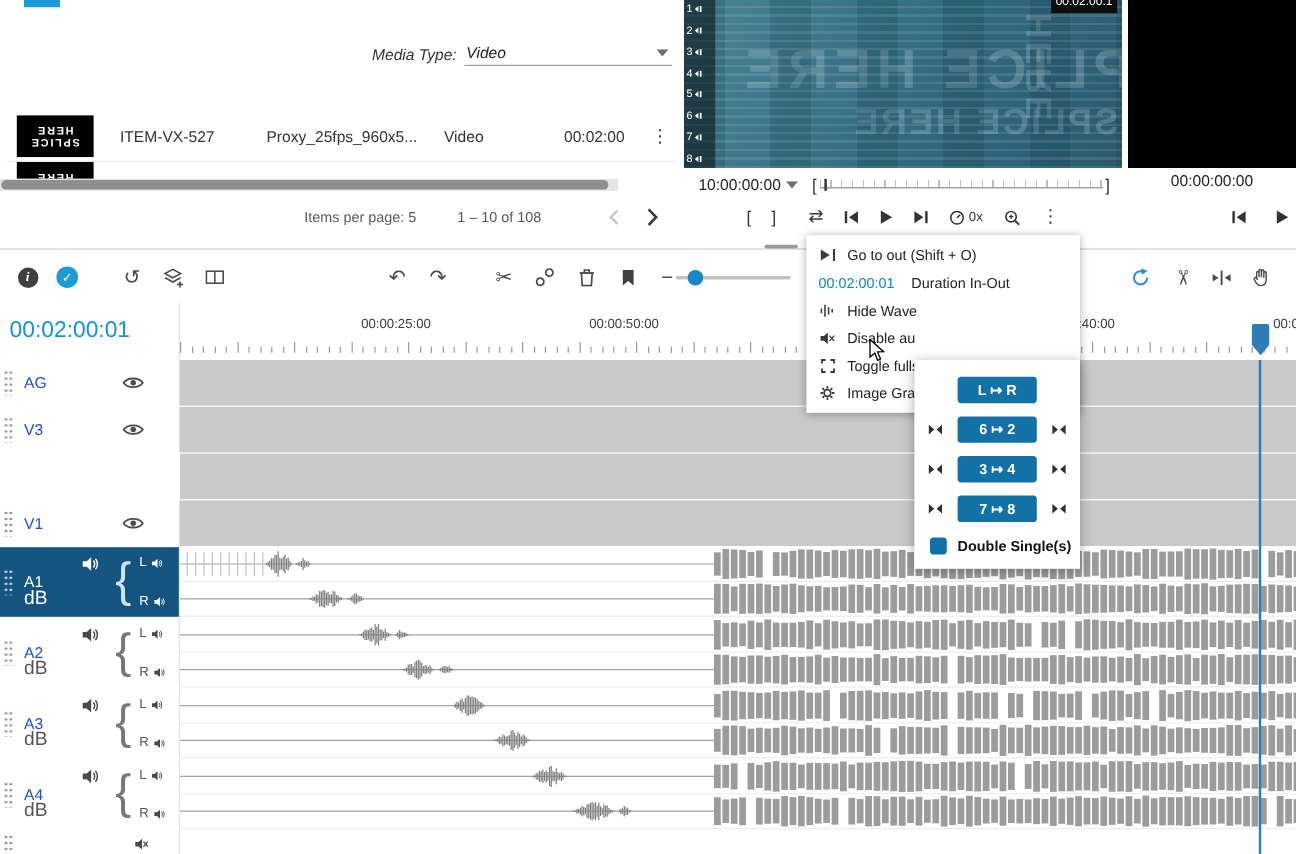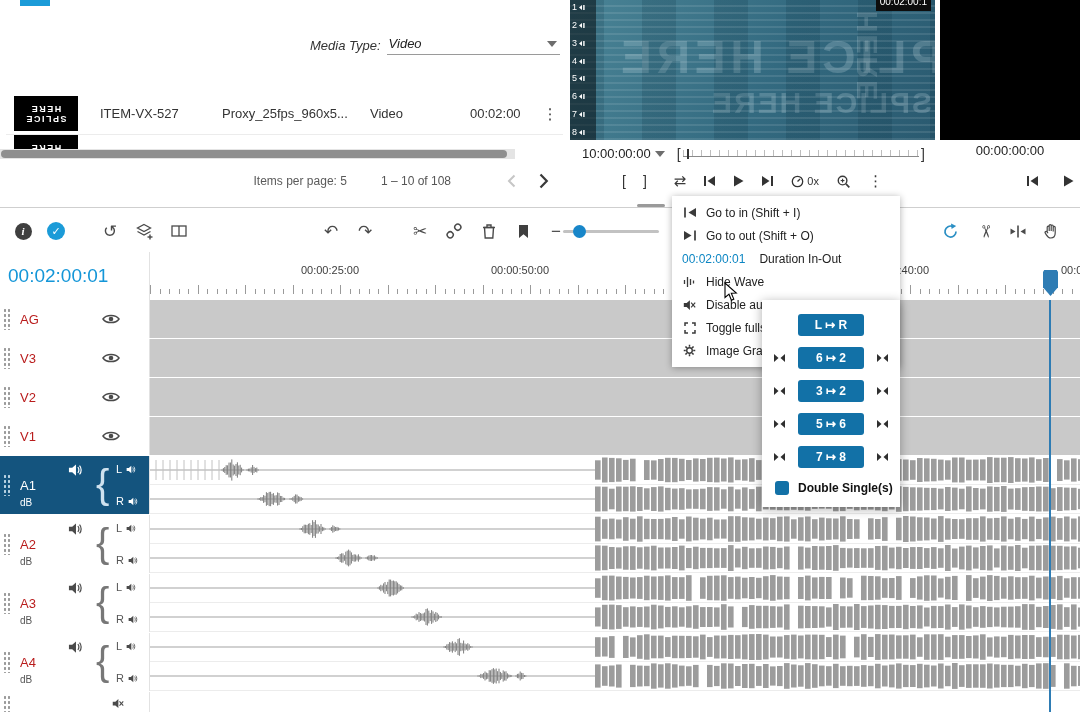--- a/index.html
+++ b/index.html
@@ -102,23 +102,23 @@
   .rtick{position:absolute;bottom:6px;width:1px;background:#9a9a9a;}
   .ph-handle{position:absolute;top:18px;width:15px;height:26px;background:#2e7cb4;
       clip-path:polygon(8% 0,92% 0,100% 8%,100% 66%,50% 100%,0 66%,0 8%);}
   .tracks{position:absolute;left:0;top:90px;width:1080px;height:412px;overflow:hidden;}
   .trk{position:absolute;left:0;width:1080px;}
   .trk-head{position:absolute;left:0;top:0;bottom:0;width:150px;background:#fff;border-right:1px solid #e2e2e2;}
   .trk-body{position:absolute;left:150px;top:0;bottom:0;right:0;}
   .v-body{background:#c9c9c9;}
   .grip{position:absolute;left:3px;top:50%;transform:translateY(-50%);width:8px;height:22px;
       background-image:radial-gradient(circle,#9a9a9a 1.1px,transparent 1.3px);background-size:4px 5px;}
-  .trk-name{position:absolute;left:20px;top:50%;transform:translateY(-50%);font-size:13px;color:#b91c1c;}
+  .trk-name{position:absolute;left:20px;top:50%;transform:translateY(-50%);font-size:13px;color:#1d4ed8;}
   .eye{position:absolute;left:102px;top:50%;transform:translateY(-50%);}
-  .a-head .db{position:absolute;left:20px;bottom:6px;font-size:10px;color:#555;}
+  .a-head .db{position:absolute;left:20px;bottom:6px;font-size:16px;color:#555;}
   .a-head .sp-main{position:absolute;left:68px;top:7px;}
   .a-head .bracket{position:absolute;left:96px;top:50%;transform:translateY(-52%);font-size:40px;
       font-weight:normal;color:#777;}
   .a-head .lr{position:absolute;left:116px;font-size:11px;display:flex;align-items:center;gap:4px;color:#555;}
   .lr-l{top:7px;}.lr-r{bottom:7px;}
   .a-head.sel{background:#14547e;}
   .a-head.sel .trk-name,.a-head.sel .db,.a-head.sel .lr{color:#fff;}
   .a-head.sel .bracket{color:#cfe2ef;}
   .a-head.sel .grip{background-image:radial-gradient(circle,#b9d2e2 1.1px,transparent 1.3px);}
   .lane{position:absolute;left:0;right:0;background:#fff;border-bottom:1px solid #ececec;overflow:hidden;}
@@ -575,30 +575,20 @@
             <span class="eye icon">
               <svg width="18" height="12" viewBox="0 0 18 12">
                 <path d="M1,6 C4.2,1.2 13.8,1.2 17,6 C13.8,10.8 4.2,10.8 1,6 Z" fill="none" stroke="#4a4a4a" stroke-width="1.5"></path>
                 <circle cx="9" cy="6" r="2.3" fill="#4a4a4a"></circle>
               </svg>
             </span>
           </div>
           <div class="trk-body v-body"></div>
         </div>
         <div class="trk" style="top:78px;height:38px">
-          <div class="trk-head">
-            <span class="grip"></span>
-            <span class="trk-name">V2</span>
-            <span class="eye icon">
-              <svg width="18" height="12" viewBox="0 0 18 12">
-                <path d="M1,6 C4.2,1.2 13.8,1.2 17,6 C13.8,10.8 4.2,10.8 1,6 Z" fill="none" stroke="#4a4a4a" stroke-width="1.5"></path>
-                <circle cx="9" cy="6" r="2.3" fill="#4a4a4a"></circle>
-              </svg>
-            </span>
-          </div>
           <div class="trk-body v-body"></div>
         </div>
         <div class="trk" style="top:117px;height:38px">
           <div class="trk-head">
             <span class="grip"></span>
             <span class="trk-name">V1</span>
             <span class="eye icon">
               <svg width="18" height="12" viewBox="0 0 18 12">
                 <path d="M1,6 C4.2,1.2 13.8,1.2 17,6 C13.8,10.8 4.2,10.8 1,6 Z" fill="none" stroke="#4a4a4a" stroke-width="1.5"></path>
                 <circle cx="9" cy="6" r="2.3" fill="#4a4a4a"></circle>
@@ -1550,29 +1540,20 @@
           <div class="trk-body"></div>
         </div>
       </div>
     <div class="ph-line" style="left: 1049px;"></div>
   </section>
 
   <div class="ctx">
       <div class="ctx-item">
         <span class="ctx-ic icon">
           <svg width="14" height="11" viewBox="0 0 14 11">
-            <line x1="2" y1="0.5" x2="2" y2="10.5" stroke="#3a3a3a" stroke-width="1.7"></line>
-            <path d="M13,1 L5.5,5.5 L13,10 Z" fill="#3a3a3a"></path>
-          </svg>
-        </span>
-        <span>Go to in (Shift + I)</span>
-      </div>
-      <div class="ctx-item">
-        <span class="ctx-ic icon">
-          <svg width="14" height="11" viewBox="0 0 14 11">
             <line x1="12" y1="0.5" x2="12" y2="10.5" stroke="#3a3a3a" stroke-width="1.7"></line>
             <path d="M1,1 L8.5,5.5 L1,10 Z" fill="#3a3a3a"></path>
           </svg>
         </span>
         <span>Go to out (Shift + O)</span>
       </div>
       <div class="ctx-item">
         <span class="ctx-tc">00:02:00:01</span>
         <span class="ctx-tc-lbl">Duration In-Out</span>
       </div>
@@ -1651,50 +1632,35 @@
           </svg>
         </span>
       </div>
       <div class="sm-row">
         <span class="sm-flank icon">
           <svg width="13" height="12" viewBox="0 0 13 12">
             <path d="M1,2 L5.5,6 L1,10 Z" fill="#2f2f2f"></path>
             <path d="M12,2 L7.5,6 L12,10 Z" fill="#2f2f2f"></path>
           </svg>
         </span>
-        <button class="sm-btn">3 ↦ 2</button>
+        <button class="sm-btn">3 ↦ 4</button>
         <span class="sm-flank icon">
           <svg width="13" height="12" viewBox="0 0 13 12">
             <path d="M1,2 L5.5,6 L1,10 Z" fill="#2f2f2f"></path>
             <path d="M12,2 L7.5,6 L12,10 Z" fill="#2f2f2f"></path>
           </svg>
         </span>
       </div>
       <div class="sm-row">
         <span class="sm-flank icon">
           <svg width="13" height="12" viewBox="0 0 13 12">
             <path d="M1,2 L5.5,6 L1,10 Z" fill="#2f2f2f"></path>
             <path d="M12,2 L7.5,6 L12,10 Z" fill="#2f2f2f"></path>
           </svg>
         </span>
-        <button class="sm-btn">5 ↦ 6</button>
-        <span class="sm-flank icon">
-          <svg width="13" height="12" viewBox="0 0 13 12">
-            <path d="M1,2 L5.5,6 L1,10 Z" fill="#2f2f2f"></path>
-            <path d="M12,2 L7.5,6 L12,10 Z" fill="#2f2f2f"></path>
-          </svg>
-        </span>
-      </div>
-      <div class="sm-row">
-        <span class="sm-flank icon">
-          <svg width="13" height="12" viewBox="0 0 13 12">
-            <path d="M1,2 L5.5,6 L1,10 Z" fill="#2f2f2f"></path>
-            <path d="M12,2 L7.5,6 L12,10 Z" fill="#2f2f2f"></path>
-          </svg>
-        </span>
         <button class="sm-btn">7 ↦ 8</button>
         <span class="sm-flank icon">
           <svg width="13" height="12" viewBox="0 0 13 12">
             <path d="M1,2 L5.5,6 L1,10 Z" fill="#2f2f2f"></path>
             <path d="M12,2 L7.5,6 L12,10 Z" fill="#2f2f2f"></path>
           </svg>
         </span>
       </div>
       <div class="sm-toggle-row">
         <span class="sm-toggle"></span>

